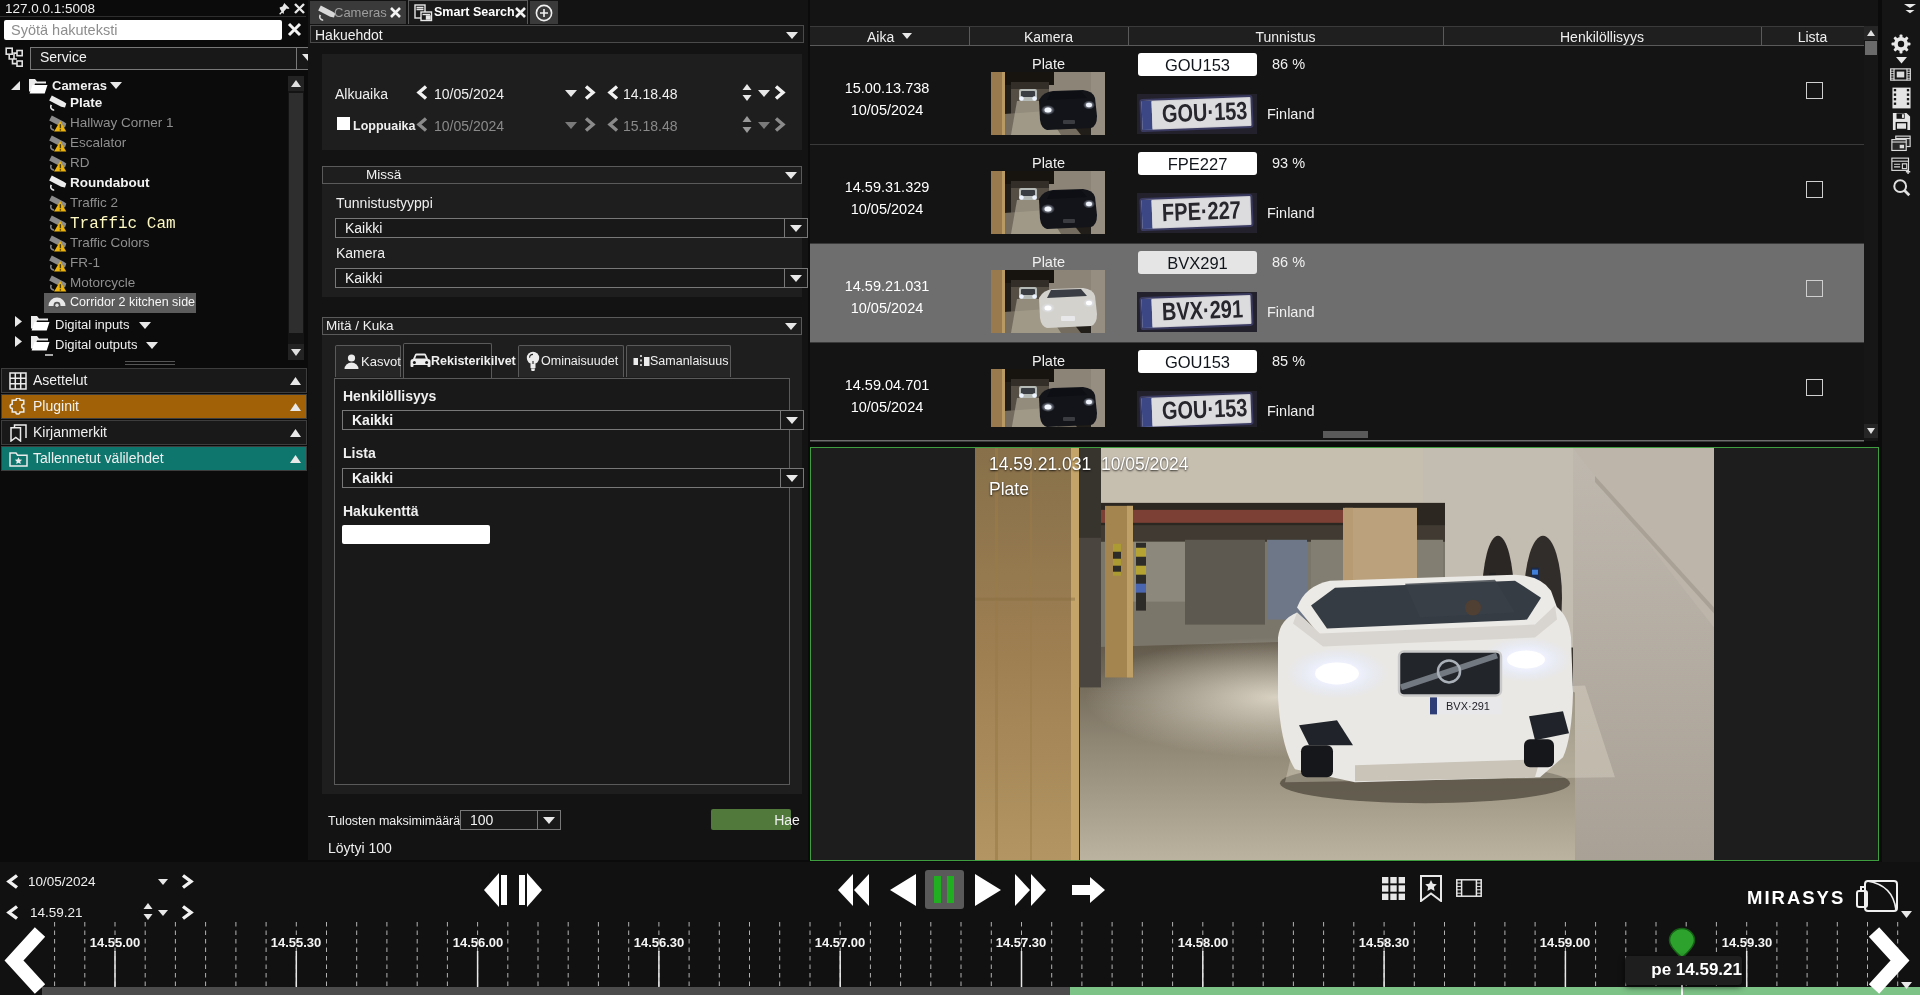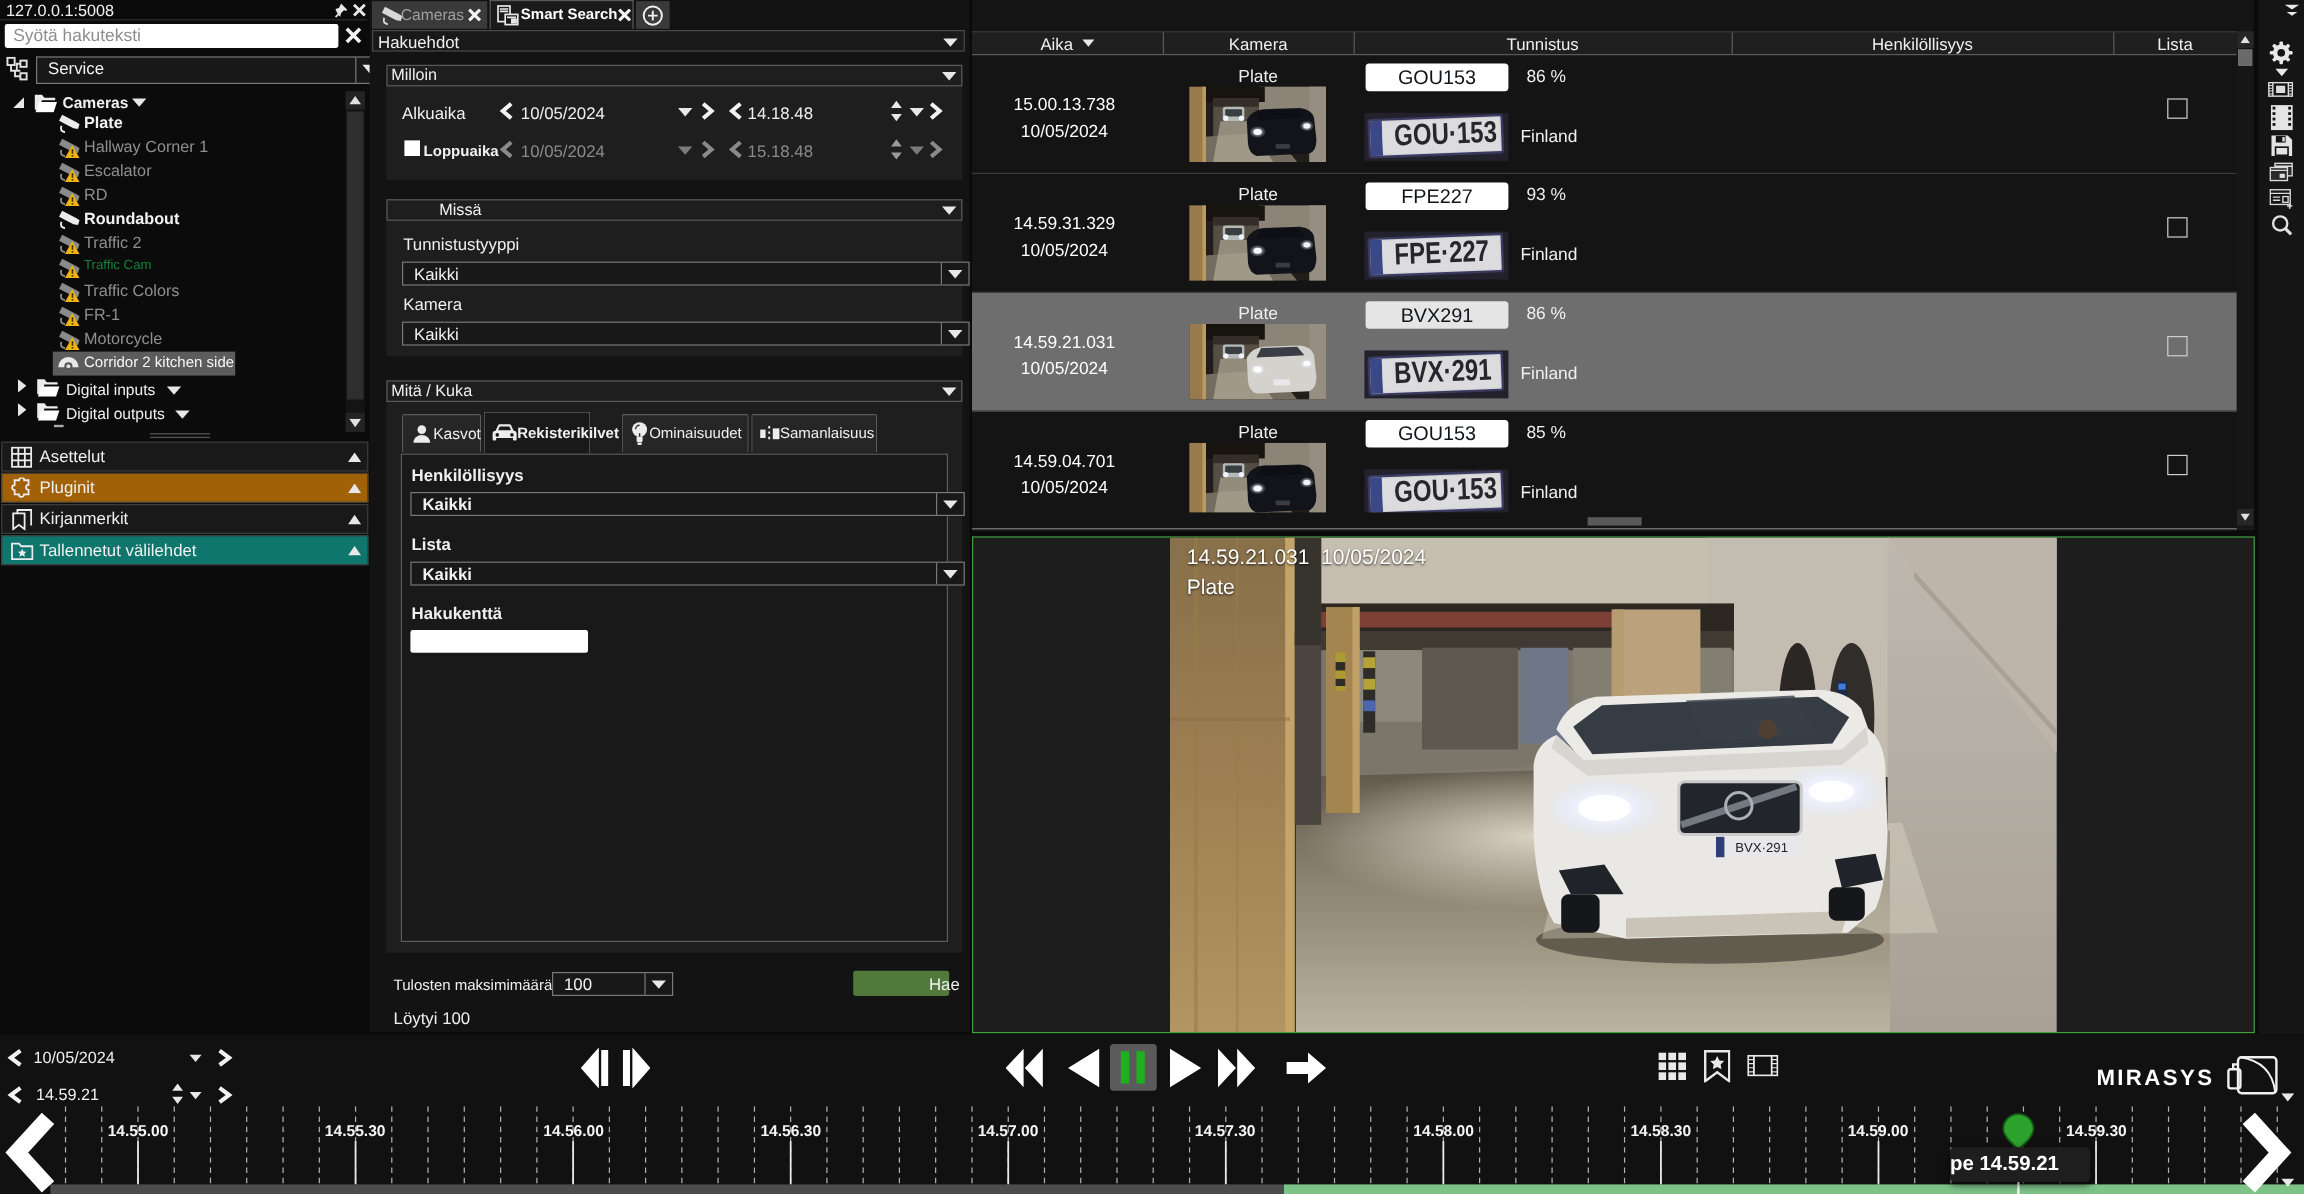--- a/index.html
+++ b/index.html
@@ -112,21 +112,21 @@
     <div class="a" style="left:70px;top:119px;font-size:13.5px;color:#8f8f8f;">Traffic 2</div>
     <svg class="a" style="left:47px;top:139px;" width="20" height="17" viewBox="0 0 20 17">
           <g fill="#8a8a8a">
             <path d="M4.8 0.6 L16.8 6.8 L14.2 11.8 L2.2 5.6 Z M14.2 11.8 L16.8 6.8 L19.3 8.6 L18 12.4 Z"></path>
             <path d="M3.4 9.5 Q1.6 14.8 7.2 16 L7.2 14.4 Q3.4 13.6 5.0 10.3 Z"></path>
           </g>
           <path d="M13.2 6.0 L19.3 16.6 H7.1 Z" fill="#edb40e"></path>
           <rect x="12.7" y="9.2" width="1.4" height="4" fill="#4a3a00"></rect>
           <rect x="12.7" y="14.2" width="1.4" height="1.4" fill="#4a3a00"></rect>
         </svg>
-    <div class="a" style="left:70px;top:139px;font-size:11px;color:#15803d;">Traffic Cam</div>
+    <div class="a" style="left:70px;top:139px;font-size:16px;color:#fef9c3;font-family:Liberation Mono, monospace;">Traffic Cam</div>
     <svg class="a" style="left:47px;top:159px;" width="20" height="17" viewBox="0 0 20 17">
           <g fill="#8a8a8a">
             <path d="M4.8 0.6 L16.8 6.8 L14.2 11.8 L2.2 5.6 Z M14.2 11.8 L16.8 6.8 L19.3 8.6 L18 12.4 Z"></path>
             <path d="M3.4 9.5 Q1.6 14.8 7.2 16 L7.2 14.4 Q3.4 13.6 5.0 10.3 Z"></path>
           </g>
           <path d="M13.2 6.0 L19.3 16.6 H7.1 Z" fill="#edb40e"></path>
           <rect x="12.7" y="9.2" width="1.4" height="4" fill="#4a3a00"></rect>
           <rect x="12.7" y="14.2" width="1.4" height="1.4" fill="#4a3a00"></rect>
         </svg>
     <div class="a" style="left:70px;top:159px;font-size:13.5px;color:#8f8f8f;">Traffic Colors</div>
@@ -275,24 +275,20 @@
         <path d="M9 5 V13 M5 9 H13" stroke="#f0f0f0" stroke-width="1.6"></path>
       </svg>
   </div>
 
   <div class="a" style="left:2px;top:25px;width:494px;height:18px;background:#191919;border:1px solid #4a4a4a;box-sizing:border-box;">
     <div class="a" style="left:4px;top:1px;font-size:14px;">Hakuehdot</div>
     <div class="cap a" style="right:5px;top:6px;"></div>
   </div>
 
   <div class="a" style="left:14px;top:54px;width:480px;height:96px;background:#1e1e1e;">
-    <div class="a" style="left:0;top:0;width:478px;height:16px;border:1px solid #5a5a5a;background:#1e1e1e;">
-      <div class="a" style="left:3px;top:0px;font-size:13.5px;">Milloin</div>
-      <div class="cap a" style="right:4px;top:5px;"></div>
-    </div>
     <div class="a" style="left:13px;top:32px;font-size:14px;">Alkuaika</div>
     <svg class="a" style="left:94px;top:31px;" width="12" height="15" viewBox="0 0 12 15">
         <path d="M10 1.5 L3 7.5 L10 13.5" stroke="#f2f2f2" stroke-width="3.4" fill="none"></path>
       </svg>
     <div class="a" style="left:112px;top:32px;font-size:14px;">10/05/2024</div>
     <div class="cap a" style="left:243px;top:36px;"></div>
     <svg class="a" style="left:262px;top:31px;" width="12" height="15" viewBox="0 0 12 15">
         <path d="M2 1.5 L9 7.5 L2 13.5" stroke="#f2f2f2" stroke-width="3.4" fill="none"></path>
       </svg>
     <svg class="a" style="left:285px;top:31px;" width="12" height="15" viewBox="0 0 12 15">
@@ -1010,15 +1006,15 @@
       <path d="M6 6 L32 34.5 L6 63" stroke="#fff" stroke-width="14" fill="none"></path>
     </svg>
   <svg class="a" style="left:1901px;top:120px;" width="11" height="8" viewBox="0 0 11 8">
       <path d="M0 0 H11 L5.5 7 Z" fill="#e8e8e8"></path>
     </svg>
   <div class="a" style="left:1681px;top:95px;width:2px;height:38px;background:#fff;"></div>
   <svg class="a" style="left:1668px;top:65px;" width="28" height="33" viewBox="0 0 28 33">
     <path d="M14 1.5 C21 1.5 26.5 7 26.5 13.5 C26.5 20 19 26 14 31 C9 26 1.5 20 1.5 13.5 C1.5 7 7 1.5 14 1.5 Z" fill="#2da22d" stroke="#156015" stroke-width="1.5"></path>
   </svg>
   <div class="a" style="left:1625px;top:94px;width:117px;height:29px;background:#1e1e1e;border-radius:4px;box-shadow:0 2px 6px rgba(0,0,0,0.6);">
-    <div class="a" style="left:0;top:4px;width:117px;text-align:left;font-size:17px;font-weight:bold;color:#fff;">pe 14.59.21</div>
+    <div class="a" style="left:0;top:4px;width:117px;text-align:right;font-size:17px;font-weight:bold;color:#fff;">pe 14.59.21</div>
   </div>
 </div>
 
 </body></html>

